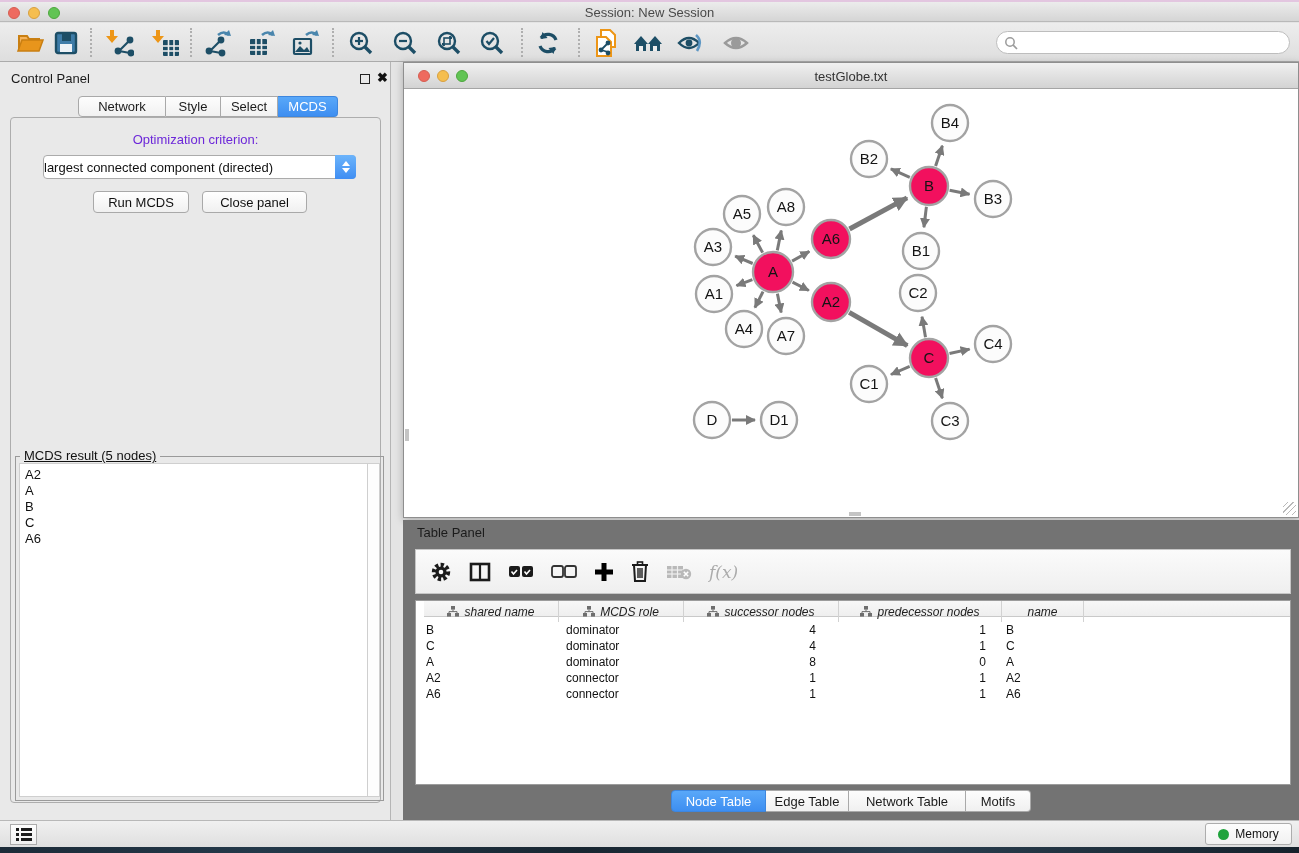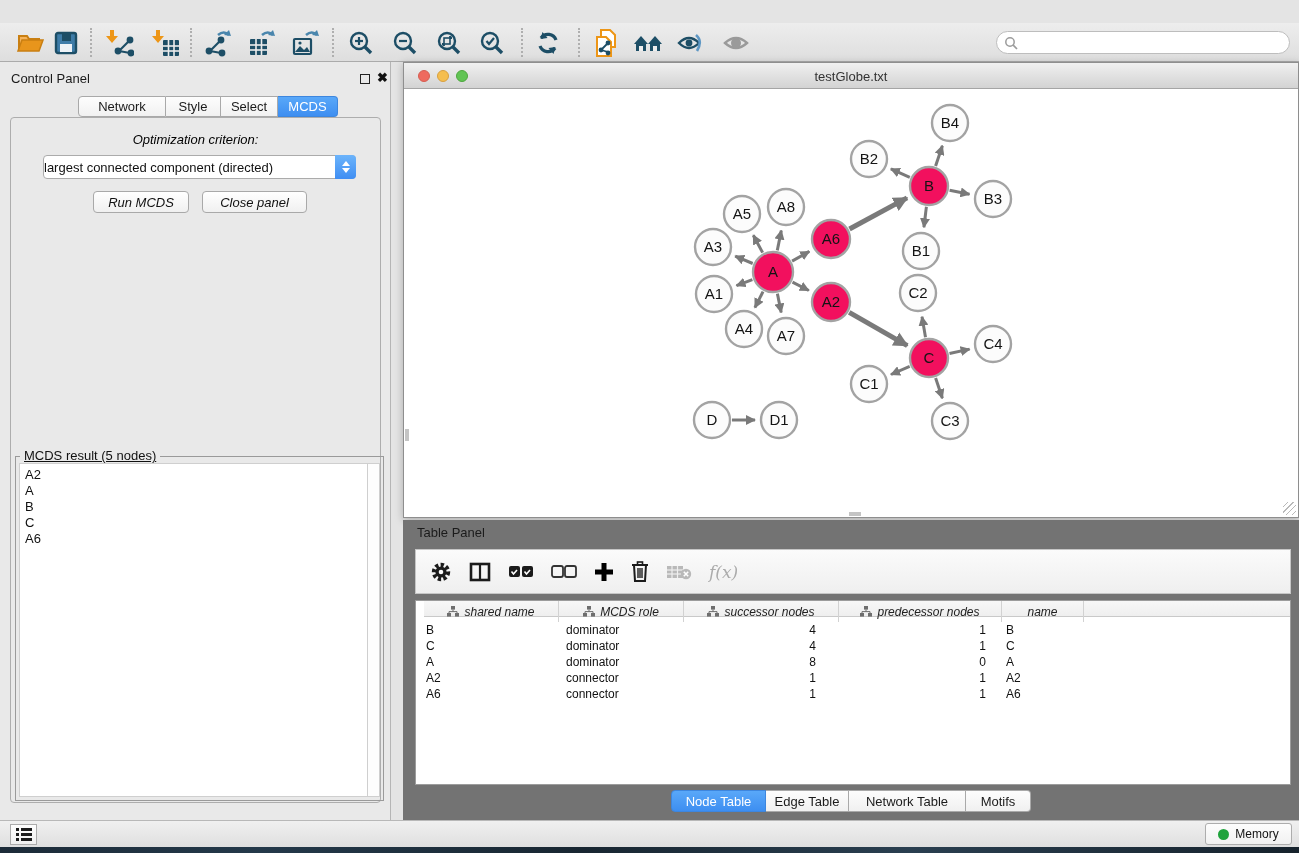--- a/index.html
+++ b/index.html
@@ -29,29 +29,29 @@
   .panel-title { position:absolute; left:11px; top:9px; font-size:13px; color:#1b1b1b; }
   .float-ic { position:absolute; width:10px; height:10px; border:1.5px solid #222; top:12px; }
   .close-ic { position:absolute; top:8px; font-size:13px; font-weight:bold; color:#111; }
   .tabs-row { position:absolute; left:78px; top:34px; height:21px; display:flex; }
   .tab { height:21px; border:1px solid #A9A9A9; border-left:none; background:linear-gradient(#FDFDFD,#F1F1F1);
     font-size:13px; color:#1b1b1b; display:flex; align-items:center; justify-content:center; }
   .tab:first-child { border-left:1px solid #A9A9A9; border-radius:4px 0 0 4px; }
   .tab:last-child { border-radius:0 4px 4px 0; }
   .tab.active { background:linear-gradient(#59A8F9,#3D8EF1); color:#fff; border-color:#3D86DE; }
   .cp-content { position:absolute; left:10px; top:55px; width:371px; height:686px; border:1px solid #ADADAD; border-radius:4px; background:#E9E9E9; }
-  .cp-label { position:absolute; left:0; right:0; top:14px; text-align:center; font-size:13px; color:#000000;font-style:italic; }
+  .cp-label { position:absolute; left:0; right:0; top:14px; text-align:center; font-size:13px; color:#6d28d9; }
   .select-box { position:absolute; left:32px; top:37px; width:313px; height:24px; background:#fff; border:1px solid #ABABAB; border-radius:4px;
     font-size:13px; color:#111; display:flex; align-items:center; padding-left:0; }
   .stepper { position:absolute; right:-1px; top:-1px; width:21px; height:24px; border-radius:0 4px 4px 0;
     background:linear-gradient(#6CB4FB,#3F8EF3); display:flex; flex-direction:column; align-items:center; justify-content:center; gap:2px; }
   .arr-up { width:0; height:0; border-left:4px solid transparent; border-right:4px solid transparent; border-bottom:5px solid #fff; }
   .arr-dn { width:0; height:0; border-left:4px solid transparent; border-right:4px solid transparent; border-top:5px solid #fff; }
   .btn { position:absolute; height:22px; background:linear-gradient(#FFFFFF,#F0F0F0); border:1px solid #A9A9A9; border-radius:4px;
-    font-size:13px; color:#111; display:flex; align-items:center; justify-content:center;font-style:italic; }
+    font-size:13px; color:#111; display:flex; align-items:center; justify-content:center; }
   .fieldset { position:absolute; left:4px; top:338px; width:369px; height:345px; border:1px solid #9A9A9A; }
   .legend { position:absolute; left:4px; top:-9px; background:#E9E9E9; padding:0 4px; font-size:13px; color:#111;text-decoration:underline; }
   .result-list { position:absolute; left:3px; top:6px; right:16px; bottom:3px; background:#fff; border:1px solid #CFCFCF; border-right:none;
     font-size:13px; color:#111; padding:3px 0 0 5px; overflow:hidden; }
   .result-item { line-height:16px; }
   .vscroll { position:absolute; right:3px; top:6px; width:13px; bottom:3px; background:#FDFDFD; border:1px solid #CFCFCF; }
 
   
   .netwin { position:absolute; left:403px; top:62px; width:896px; height:456px; background:#fff;
     border:1px solid #8E8E8E; box-shadow:0 2px 8px rgba(0,0,0,0.25); }
@@ -99,20 +99,26 @@
 
   .hdr-icon { width:12px; height:11px; }
   svg.ic { display:block; }
   .fx { font-family:"DejaVu Serif", serif; font-style:italic; color:#ABABAB; font-size:17px; }
 </style>
 </head>
 <body>
 
 <div class="app">
 
+  <div class="titlebar">
+    <div class="tl red"></div>
+    <div class="tl yellow"></div>
+    <div class="tl green"></div>
+    <div class="title">Session: New Session</div>
+  </div>
 
   <div class="toolbar">
     <div class="tbtn" style="left:13px">
       <svg class="ic" width="28" height="24" viewBox="0 0 28 24">
         <path d="M3 20 V5 h8 l2 3 h10 v3" fill="#F6B35A" stroke="#C97F12" stroke-width="2"></path>
         <path d="M2 20 L6 9 H27 L23 20 Z" fill="#E8951C" stroke="#C97F12" stroke-width="1.5"></path>
       </svg>
     </div>
     <div class="tbtn" style="left:49px">
       <svg class="ic" width="24" height="24" viewBox="0 0 24 24">

